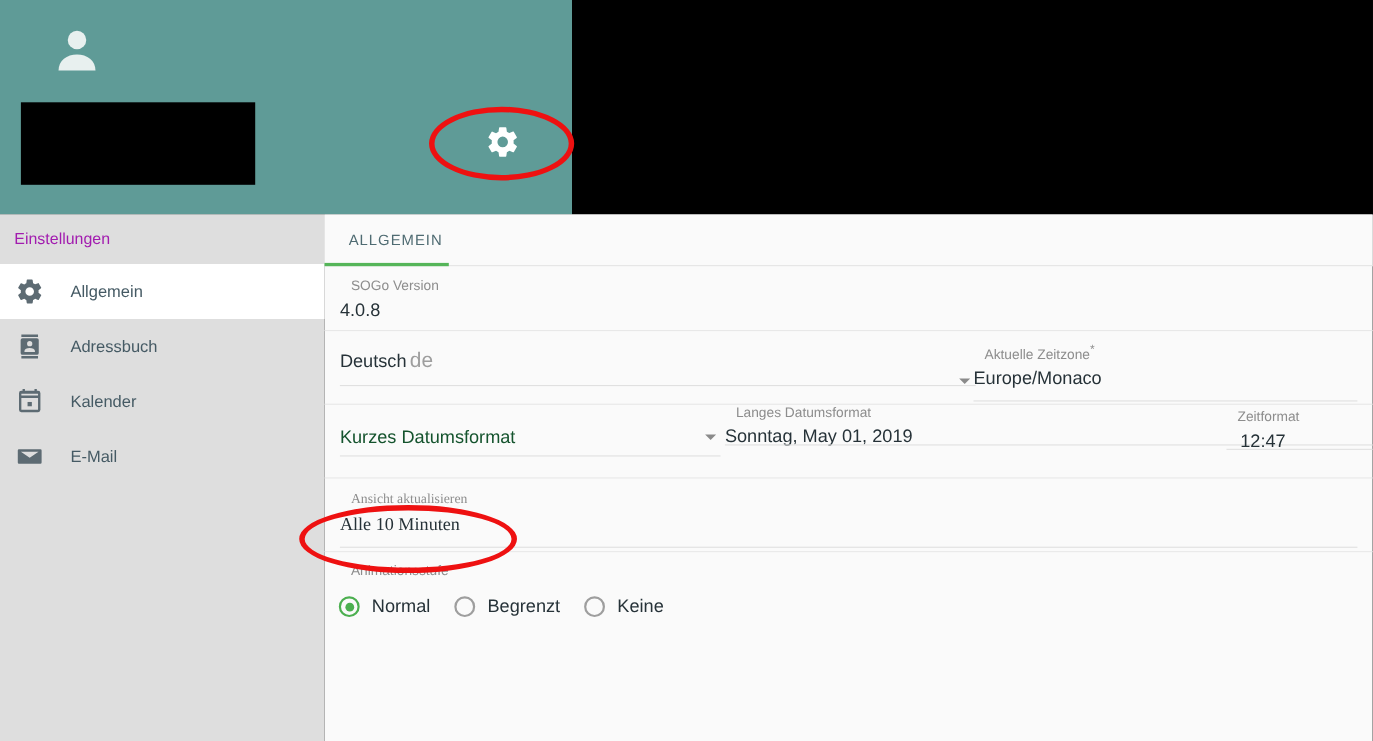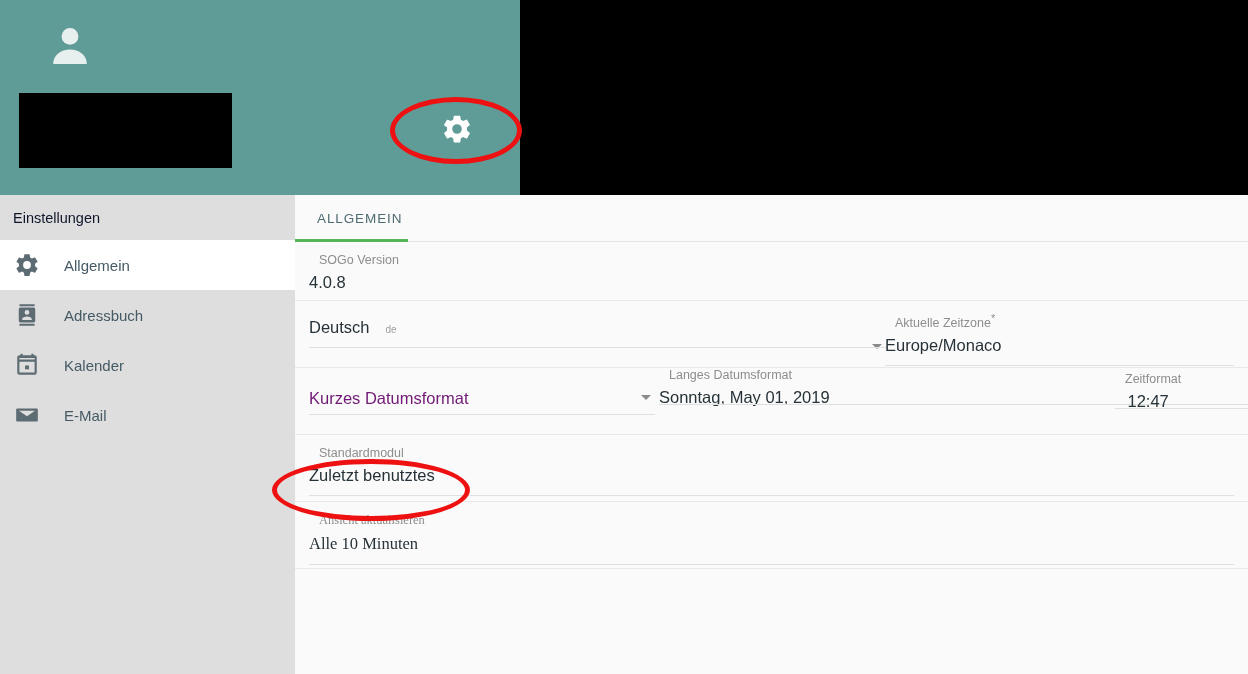--- a/index.html
+++ b/index.html
@@ -80,21 +80,21 @@
   }
   .sidebar-header {
     height: 45px;
     display: flex;
     align-items: center;
     padding-left: 13px;
     background: #dedede;
   }
   .sidebar-header-title {
     font-size: 14.5px;
-    color: #0f172a;
+    color: #a21caf;
   }
   .sidebar-item {
     height: 50px;
     display: flex;
     align-items: center;
     padding-left: 14px;
   }
   .sidebar-item.active {
     background: #ffffff;
   }
@@ -171,26 +171,26 @@
     font-size: 11px;
     vertical-align: super;
   }
   .field-value {
     font-size: 16.5px;
     color: #263238;
     white-space: nowrap;
     margin-top: 6px;
   }
   .field-value.placeholder {
-    color: #701a75;
+    color: #14532d;
   }
   .field-value .suffix {
-    font-size: 10px;
+    font-size: 19px;
     color: #9e9e9e;
-    margin-left: 16px;
+    margin-left: 3px;
     text-align: center;
   }
   .field-underline {
     position: absolute;
     height: 1px;
     background: #e0e0e0;
     bottom: 0;
   }
   .caret {
     position: absolute;
@@ -339,36 +339,49 @@
           <div class="field-underline" style="left:0; width:820px; bottom:2px;"></div>
         </div>
 
         <div class="field" style="left:820px; top:4px;text-align:center;">
           <div class="field-label">Zeitformat</div>
           <div class="field-value">12:47</div>
           <div class="field-underline" style="left:0; width:133px; bottom:2px;"></div>
         </div>
       </div>
 
-      <div class="field-row" style="height:67px;">
-        <div class="field" style="left:14px; top:11px;">
-          <div class="field-label">Standardmodul</div>
-          <div class="field-value">Zuletzt benutztes</div>
-          <div class="field-underline" style="left:0; width:925px; bottom:-11px;"></div>
-        </div>
-      </div>
 
       <div class="field-row" style="height:67px;">
         <div class="field" style="left:14px; top:11px;font-family:Liberation Serif, serif;">
           <div class="field-label">Ansicht aktualisieren</div>
           <div class="field-value">Alle 10 Minuten</div>
           <div class="field-underline" style="left:0; width:925px; bottom:-11px;"></div>
         </div>
       </div>
 
+      <div class="field-row" style="height:85px; border-bottom:none;">
+        <div class="field" style="left:14px; top:10px;">
+          <div class="field-label">Animationsstufe</div>
+        </div>
+
+        <div class="radio-group" style="left:13px; top:40px;">
+          <div class="radio-item checked">
+            <span class="radio-circle"></span>
+            <span class="radio-label">Normal</span>
+          </div>
+          <div class="radio-item">
+            <span class="radio-circle"></span>
+            <span class="radio-label">Begrenzt</span>
+          </div>
+          <div class="radio-item">
+            <span class="radio-circle"></span>
+            <span class="radio-label">Keine</span>
+          </div>
+        </div>
+      </div>
 
     </div>
   </div>
 
   <div class="annot-ellipse annot-gear"></div>
   <div class="annot-ellipse annot-module"></div>
 
 </div>
 
 </body></html>

